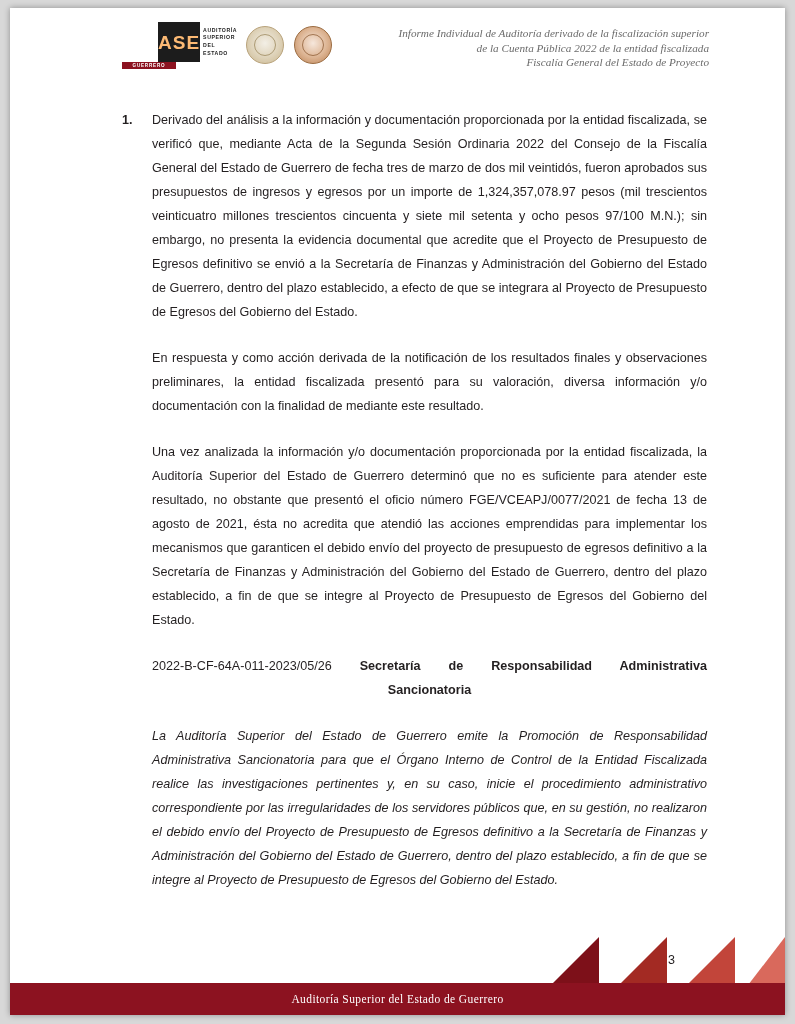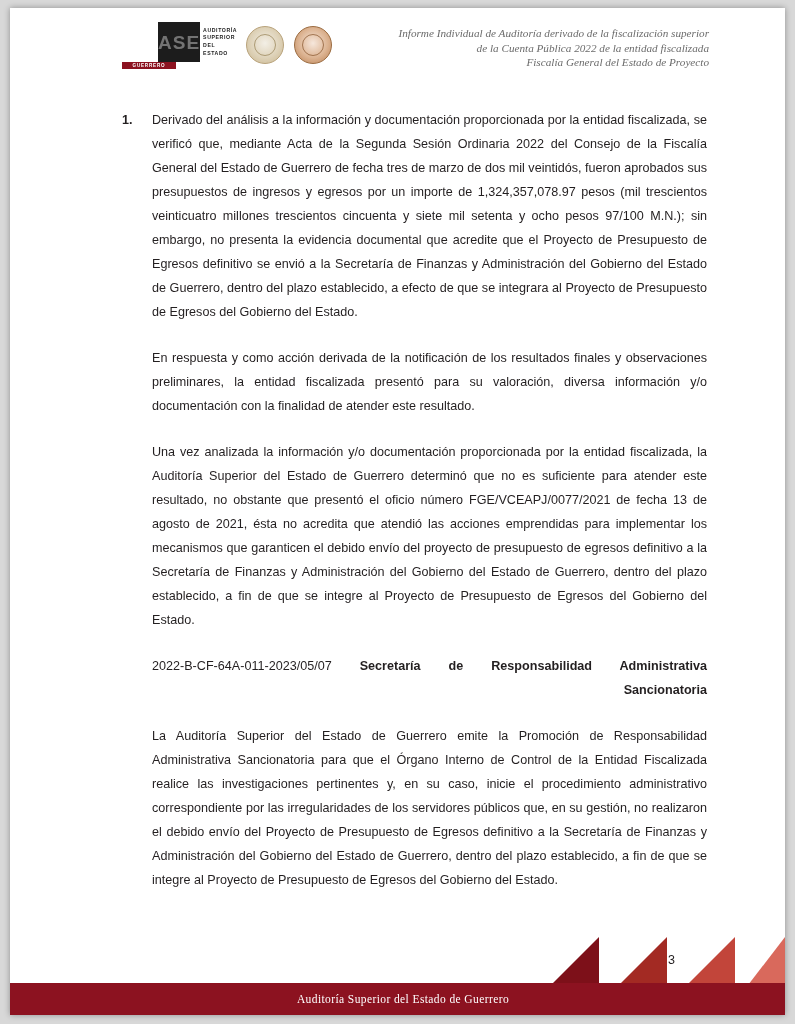--- a/index.html
+++ b/index.html
@@ -36,21 +36,21 @@
     top: 14px;
     width: 92px;
     height: 40px;
     background: #ffffff;
     display: flex;
     align-items: stretch;
   }
   .logo-ase .blk {
     width: 54px;
     background: #1c1c1c;
-    color: #737373;
+    color: #fdba74;
     font-weight: bold;
     font-size: 19px;
     letter-spacing: 1px;
     display: flex;
     align-items: center;
     justify-content: center;
     line-height: 1;
     margin-left: 36px;
   }
   .logo-ase .txt {
@@ -147,56 +147,55 @@
     width: 30px;
     flex: 0 0 30px;
     font-weight: bold;
     font-size: 12.6px;
     line-height: 24px;
   }
   .numbered .body {
     flex: 1;
   }
   .numbered .body p { margin: 0 0 22px 0; }
-  .numbered .body p:last-child { margin-bottom: 12px; }
+  .numbered .body p:last-child { margin-bottom: 12px; font-style: italic; }
 
   .prom-head {
     margin: 0 0 22px 0;
   }
   .prom-head .code { font-weight: normal; }
   .prom-head .title {
     font-weight: bold;
   }
   .prom-head-line {
     display: block;
     text-align: justify;
     text-align-last: justify;
   }
   .prom-head-line2 {
     display: block;
     font-weight: bold;
-    text-align: right;
+    text-align: center;
   }
 
   
   .footer {
     position: absolute;
     left: 0;
     bottom: 0;
     width: 775px;
     height: 86px;
   }
   .footer-bar {
     position: absolute;
     left: 0;
     bottom: 0;
     width: 775px;
     height: 32px;
     background: #8c1220;
-    padding-left: 11px;
   }
   .footer-bar span {
     position: absolute;
     left: 0;
     right: 0;
     top: 0;
     line-height: 32px;
     text-align: center;
     color: #ffffff;
     font-family: "Liberation Serif", serif;
@@ -266,25 +265,25 @@
     </div>
   </div>
 
   <div class="content">
 
 
     <div class="numbered">
       <div class="num">1.</div>
       <div class="body">
         <p>Derivado del análisis a la información y documentación proporcionada por la entidad fiscalizada, se verificó que, mediante Acta de la Segunda Sesión Ordinaria 2022 del Consejo de la Fiscalía General del Estado de Guerrero de fecha tres de marzo de dos mil veintidós, fueron aprobados sus presupuestos de ingresos y egresos por un importe de 1,324,357,078.97 pesos (mil trescientos veinticuatro millones trescientos cincuenta y siete mil setenta y ocho pesos 97/100 M.N.); sin embargo, no presenta la evidencia documental que acredite que el Proyecto de Presupuesto de Egresos definitivo se envió a la Secretaría de Finanzas y Administración del Gobierno del Estado de Guerrero, dentro del plazo establecido, a efecto de que se integrara al Proyecto de Presupuesto de Egresos del Gobierno del Estado.</p>
-        <p>En respuesta y como acción derivada de la notificación de los resultados finales y observaciones preliminares, la entidad fiscalizada presentó para su valoración, diversa información y/o documentación con la finalidad de atender este resultado.</p>
+        <p>En respuesta y como acción derivada de la notificación de los resultados finales y observaciones preliminares, la entidad fiscalizada presentó para su valoración, diversa información y/o documentación con la finalidad de mediante este resultado.</p>
         <p>Una vez analizada la información y/o documentación proporcionada por la entidad fiscalizada, la Auditoría Superior del Estado de Guerrero determinó que no es suficiente para atender este resultado, no obstante que presentó el oficio número FGE/VCEAPJ/0077/2021 de fecha 13 de agosto de 2021, ésta no acredita que atendió las acciones emprendidas para implementar los mecanismos que garanticen el debido envío del proyecto de presupuesto de egresos definitivo a la Secretaría de Finanzas y Administración del Gobierno del Estado de Guerrero, dentro del plazo establecido, a fin de que se integre al Proyecto de Presupuesto de Egresos del Gobierno del Estado.</p>
 
         <div class="prom-head">
-          <span class="prom-head-line"><span class="code">2022-B-CF-64A-011-2023/05/07</span> <span class="title">Secretaría de Responsabilidad Administrativa</span></span>
+          <span class="prom-head-line"><span class="code">2022-B-CF-64A-011-2023/05/26</span> <span class="title">Secretaría de Responsabilidad Administrativa</span></span>
           <span class="prom-head-line2">Sancionatoria</span>
         </div>
 
         <p>La Auditoría Superior del Estado de Guerrero emite la Promoción de Responsabilidad Administrativa Sancionatoria para que el Órgano Interno de Control de la Entidad Fiscalizada realice las investigaciones pertinentes y, en su caso, inicie el procedimiento administrativo correspondiente por las irregularidades de los servidores públicos que, en su gestión, no realizaron el debido envío del Proyecto de Presupuesto de Egresos definitivo a la Secretaría de Finanzas y Administración del Gobierno del Estado de Guerrero, dentro del plazo establecido, a fin de que se integre al Proyecto de Presupuesto de Egresos del Gobierno del Estado.</p>
       </div>
     </div>
 
   </div>
 
   <div class="page-num">| 3</div>

